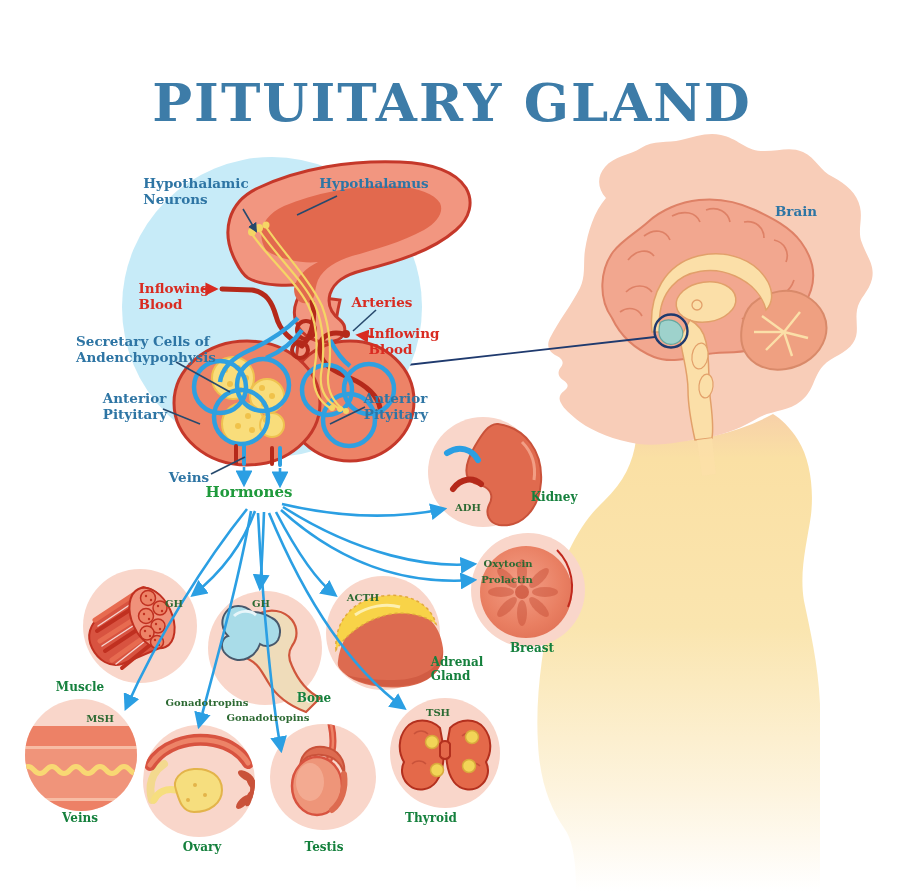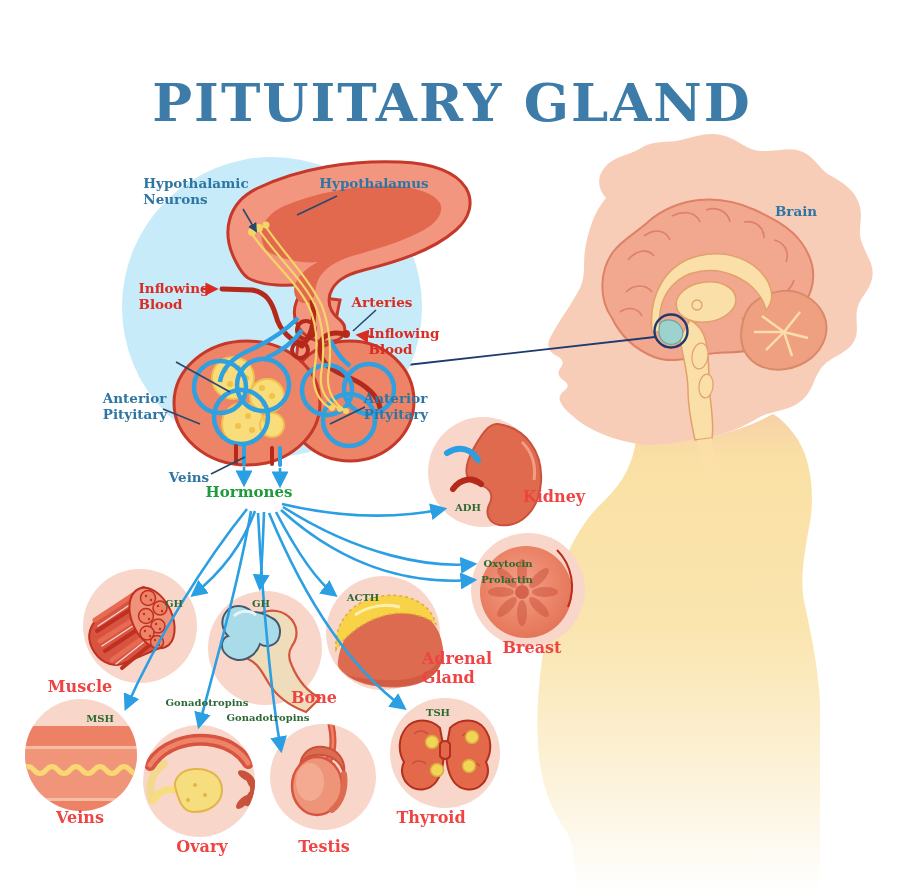--- a/index.html
+++ b/index.html
@@ -7,21 +7,21 @@
          font-family:"DejaVu Serif",serif;}
   #art{position:absolute;left:0;top:0;}
   .title{position:absolute;left:452px;top:74px;transform:translate(-50%,-50%);
          font-weight:bold;font-size:53px;letter-spacing:2px;color:#3d7ca8;white-space:nowrap;margin-top:28px;}
   .lbl{position:absolute;transform:translate(-50%,-50%);font-weight:bold;text-align:left;
        white-space:pre-line;line-height:1.18;}
   .blue{color:#2e75a4;font-size:13.5px;}
   .red{color:#d92b21;font-size:13.5px;}
   .green{color:#1f9a3c;font-size:15px;}
   .horm{color:#2d6a33;font-size:10px;}
-  .organ{color:#ef4444;font-size:16px;}
+  .organ{color:#15803d;font-size:12px;}
 </style>
 </head>
 <body>
 
 <div id="stage">
 
 <svg id="art" width="900" height="891" viewBox="0 0 900 891">
   <defs>
     <marker id="ab" viewBox="0 0 10 10" refX="8" refY="5" markerWidth="6.5" markerHeight="6.5" orient="auto">
       <path d="M0,0 L10,5 L0,10 Z" fill="#2b9fe3"></path>
@@ -390,20 +390,22 @@
 <div class="title">PITUITARY GLAND</div>
 
 <div class="lbl blue" style="left:196px;top:192px">Hypothalamic
 Neurons</div>
 <div class="lbl blue" style="left:374px;top:184px">Hypothalamus</div>
 <div class="lbl red" style="left:174px;top:297px">Inflowing
 Blood</div>
 <div class="lbl red" style="left:382px;top:303px">Arteries</div>
 <div class="lbl red" style="left:404px;top:342px">Inflowing
 Blood</div>
+<div class="lbl blue" style="left:146px;top:350px">Secretary Cells of
+Andenchypophysis</div>
 <div class="lbl blue" style="left:135px;top:407px">Anterior
 Pityitary</div>
 <div class="lbl blue" style="left:396px;top:407px">Anterior
 Pityitary</div>
 <div class="lbl blue" style="left:189px;top:478px">Veins</div>
 <div class="lbl green" style="left:249px;top:493px">Hormones</div>
 <div class="lbl blue" style="left:796px;top:212px">Brain</div>
 
 <div class="lbl horm" style="left:468px;top:508px">ADH</div>
 <div class="lbl horm" style="left:508px;top:564px">Oxytocin</div>

